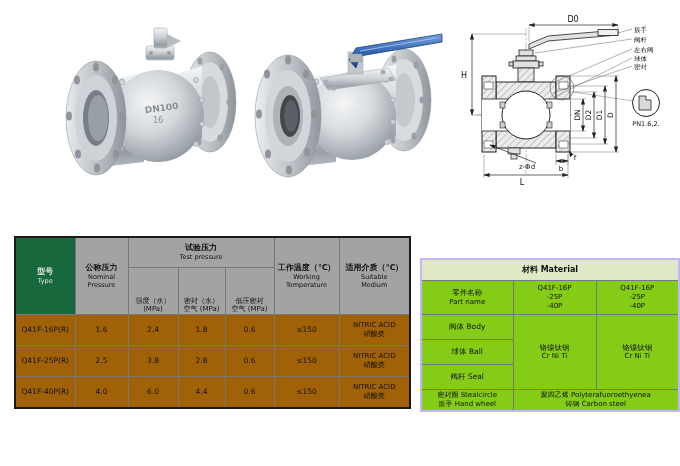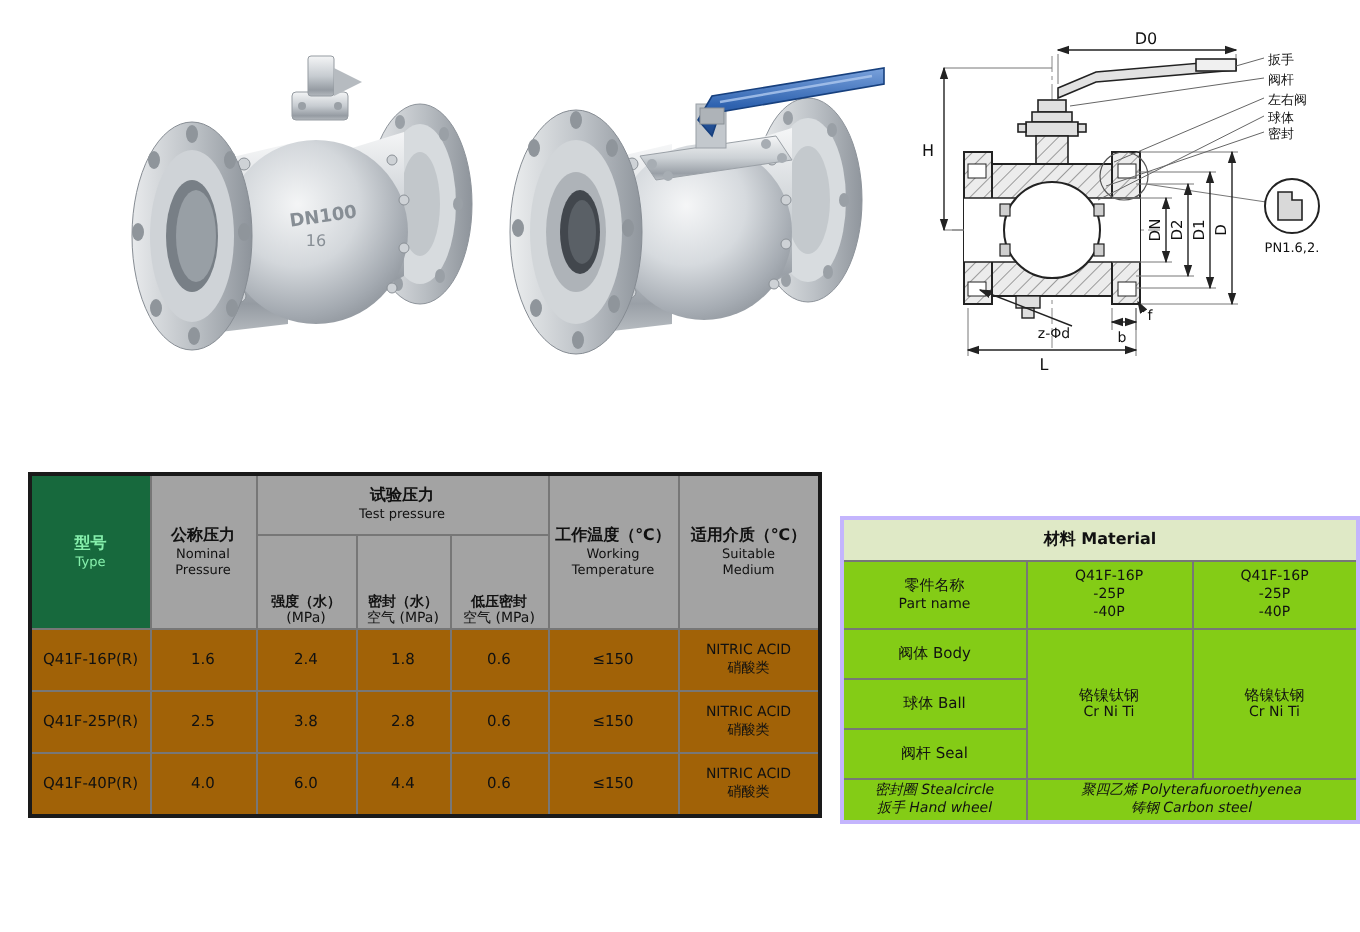--- a/index.html
+++ b/index.html
@@ -13,32 +13,32 @@
 
   
   table{border-collapse:collapse;position:absolute;table-layout:fixed;}
   td,th{border:1px solid #777;text-align:center;vertical-align:middle;padding:0 1px;
         font-weight:normal;line-height:1.25;overflow:hidden;}
   .spec{left:14px;top:236px;width:395px;border:2px solid #1a1a1a;}
   .spec th{background:#a3a3a3;}
   .spec .zh{display:block;font-size:8px;font-weight:bold;}
   .spec .en{display:block;font-size:6.5px;font-weight:normal;}
   .spec td{font-size:7.5px;background:#a16207;}
-  .spec .dark{background:#17693d;color:#86efac;}
+  .spec .dark{background:#17693d;color:#e5e5e5;}
   .spec tr.hr1{height:30px;}
   .spec tr.hr2{height:38px;}
   .spec tr.dr{height:31px;}
-  .spec .sub{font-size:7px;font-weight:bold;display:block;margin-top:29px;}
+  .spec .sub{font-size:7px;font-weight:normal;display:block;margin-top:29px;}
   .spec .sub2{font-size:7px;display:block;}
   .mat{left:420px;top:258px;width:258px;border:2px solid #c4b5fd;}
   .mat td{font-size:7.5px;background:#84cc16;}
   .mat tr.g td{background:#dfe9c6;font-weight:bold;font-size:8px;height:20px;}
   .mat tr.mh{height:34px;}
   .mat tr.pr{height:25px;}
-  .mat tr.lr{height:21px;font-style:italic;}
+  .mat tr.lr{height:21px;}
   .mat .l{display:block;font-size:7.5px;}
   .mat .s{display:block;font-size:7px;}
 
   .figure{position:absolute;}
   svg text{font-family:"DejaVu Sans","Liberation Sans",sans-serif;}
 </style>
 </head>
 <body>
 
 <div class="page">

